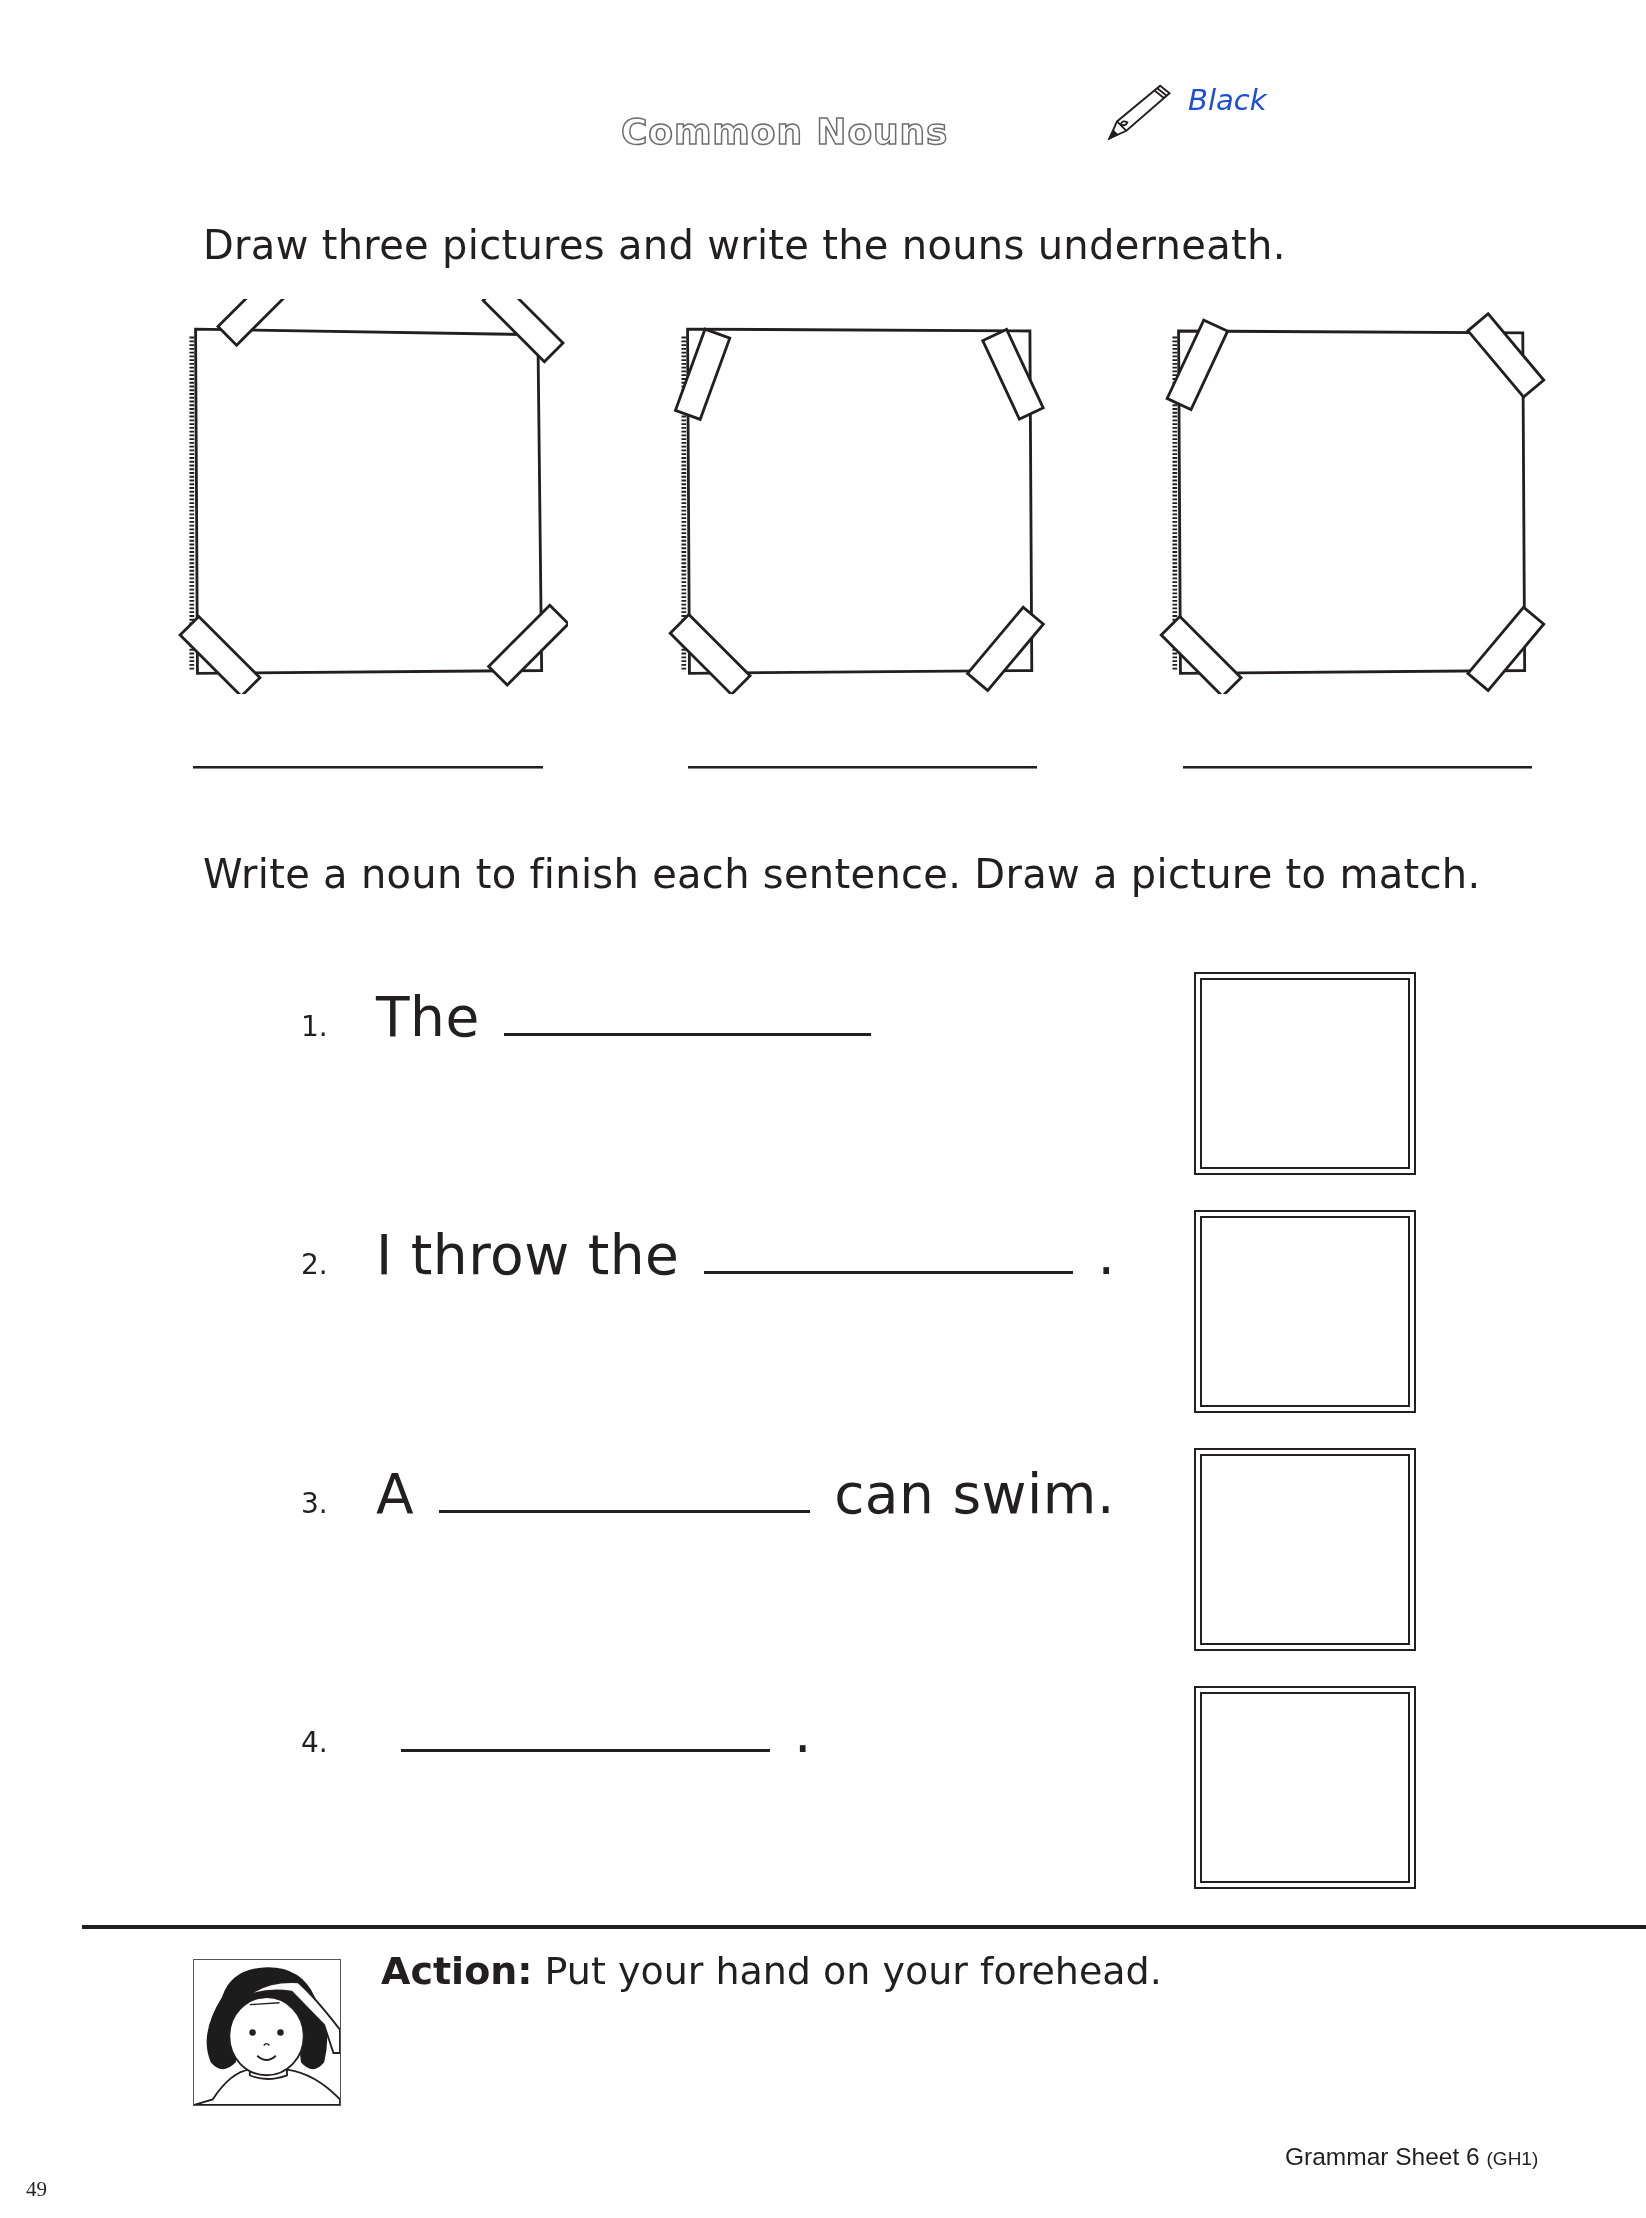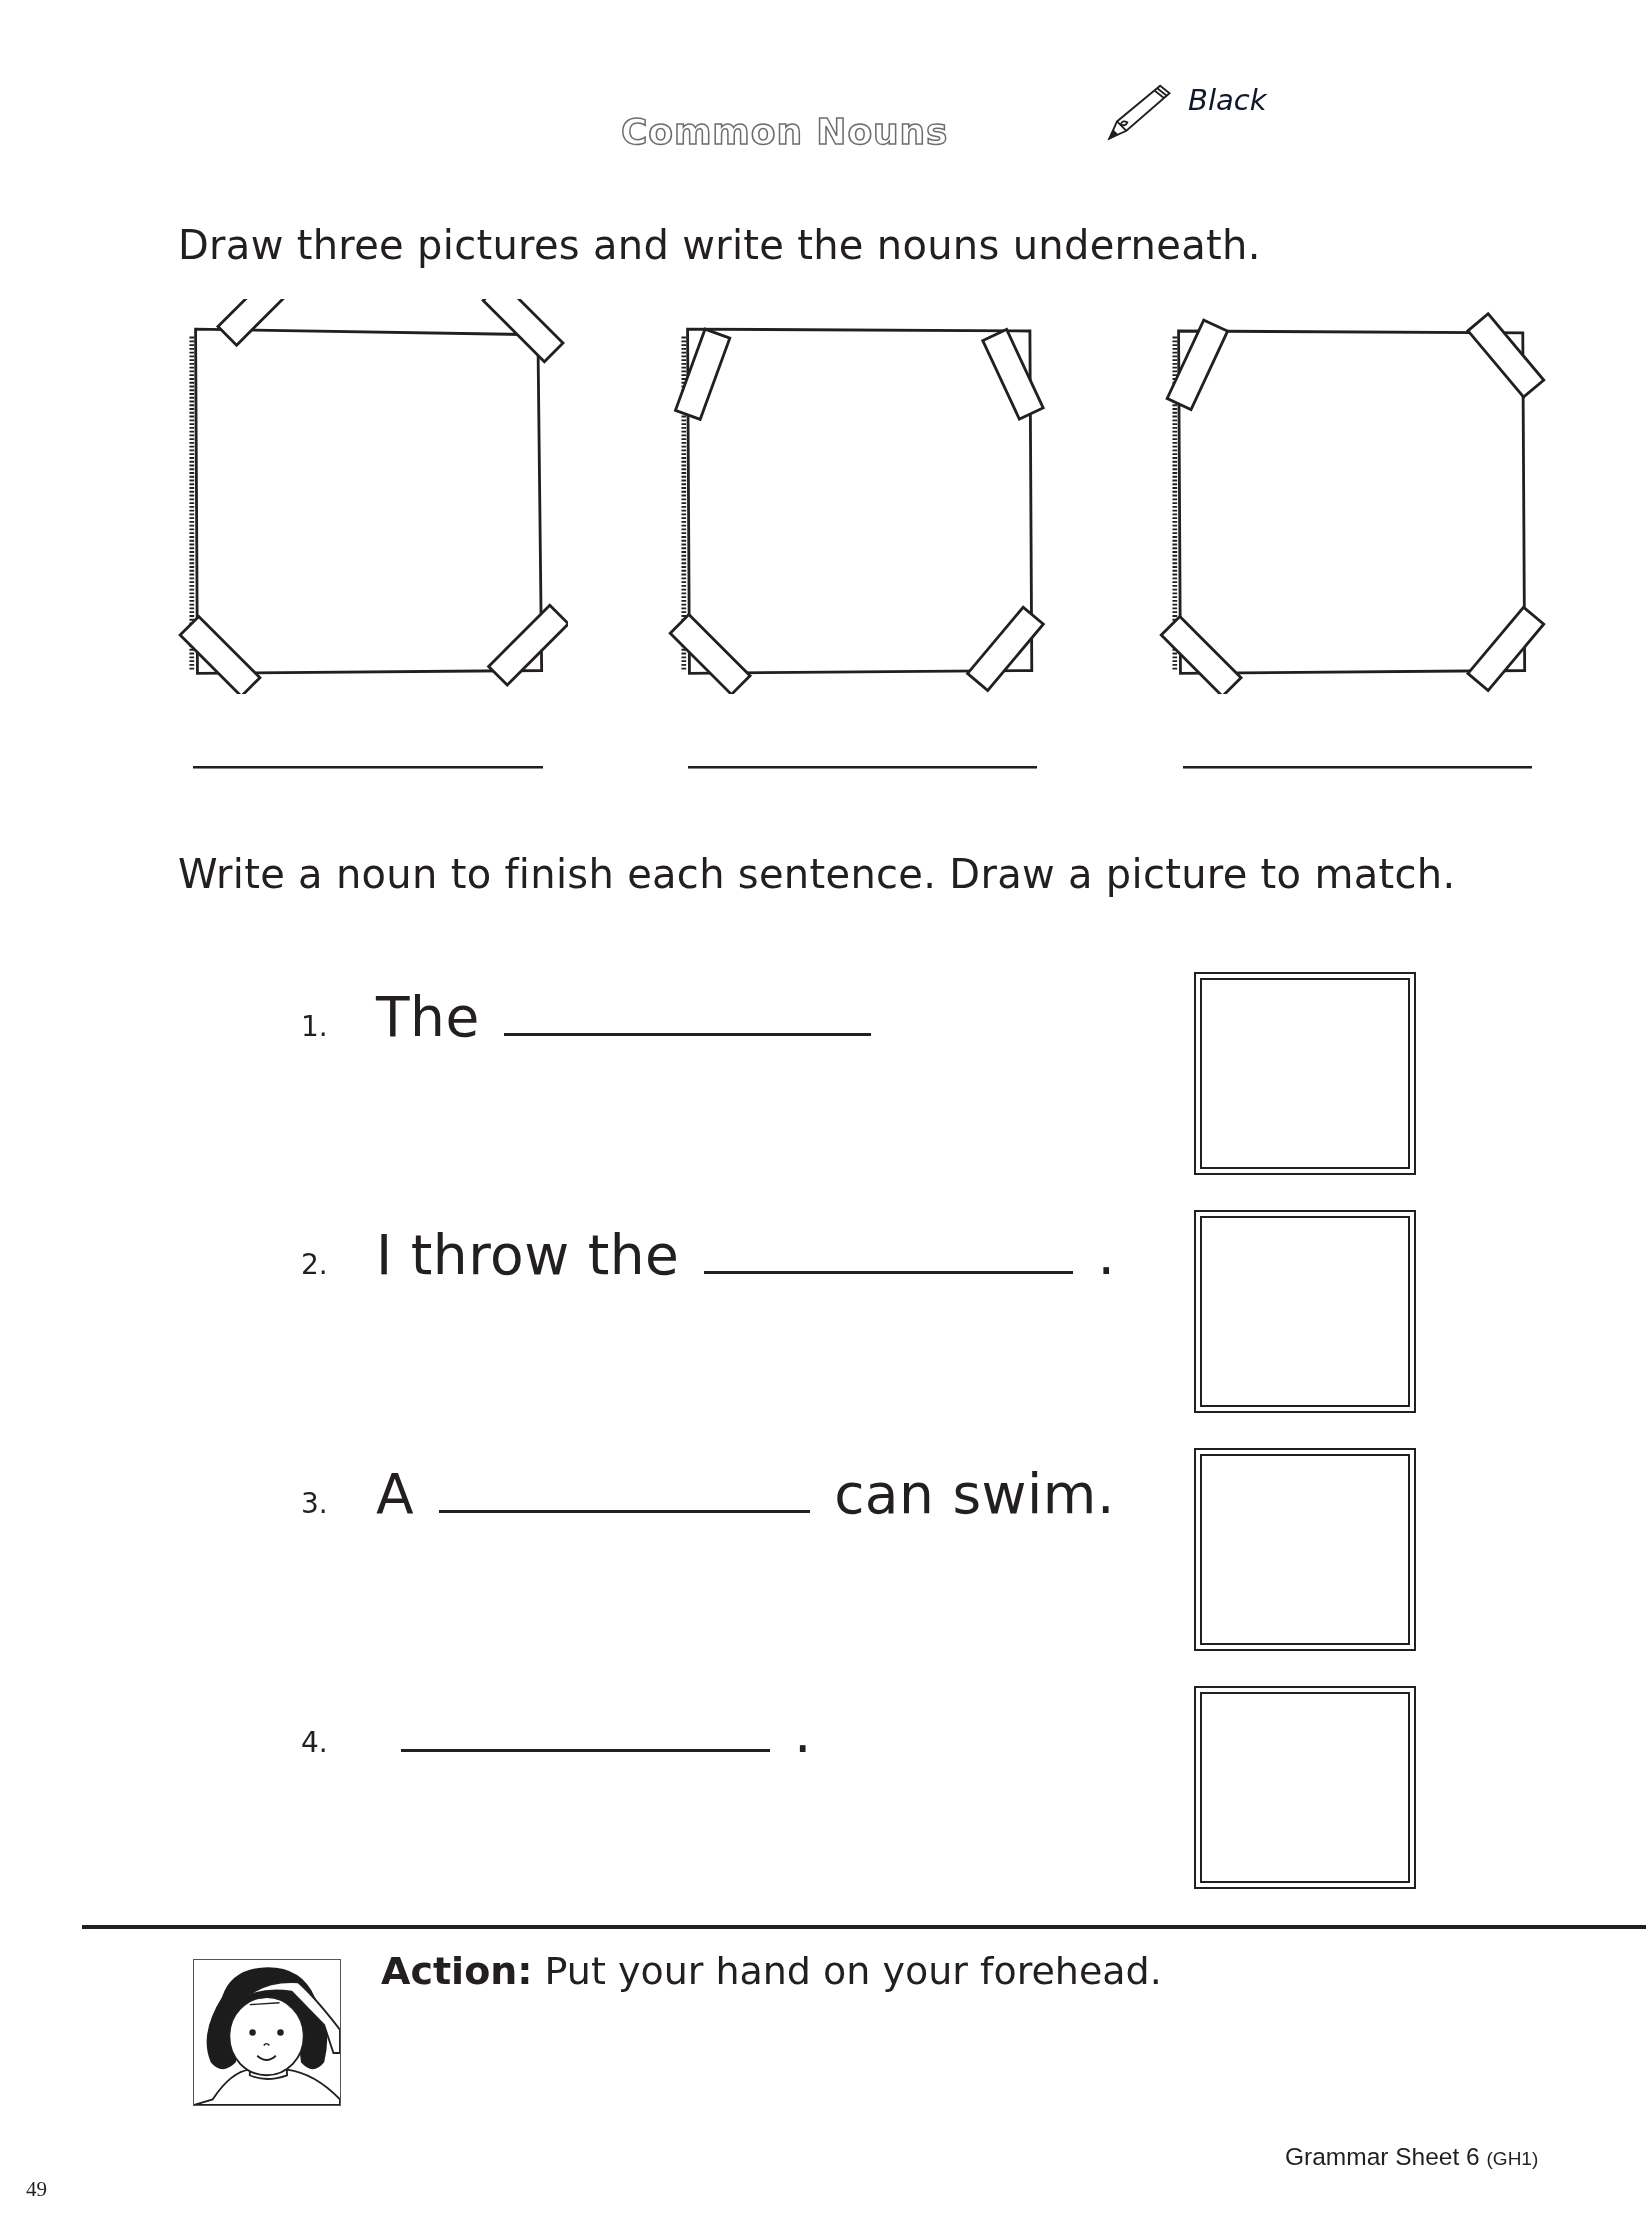--- a/index.html
+++ b/index.html
@@ -15,25 +15,25 @@
       font-weight: bold;
       font-size: 36px;
       letter-spacing: 0.9px;
       color: #ffffff;
       -webkit-text-stroke: 1.5px #6d6d6d;
       white-space: nowrap;
     }
     .pencil { left: 1102px; top: 80px; width: 75px; height: 66px; }
     .color-label {
       left: 1188px; top: 83px;
-      font-size: 29px; font-style: italic; color: #0f172a;
+      font-size: 29px; font-style: italic; color: #1d4ed8;
     }
 
     .instr {
-      left: 178px;
+      left: 203px;
       font-size: 40px;
       color: #231f20;
       white-space: nowrap;
       letter-spacing: 0.3px;
     }
 
     
     .frame { width: 395px; height: 395px; }
     .frame svg { width: 100%; height: 100%; display: block; }
     .uline { height: 2.8px; background: #231f20; border-bottom: 0.9px solid #888; }

